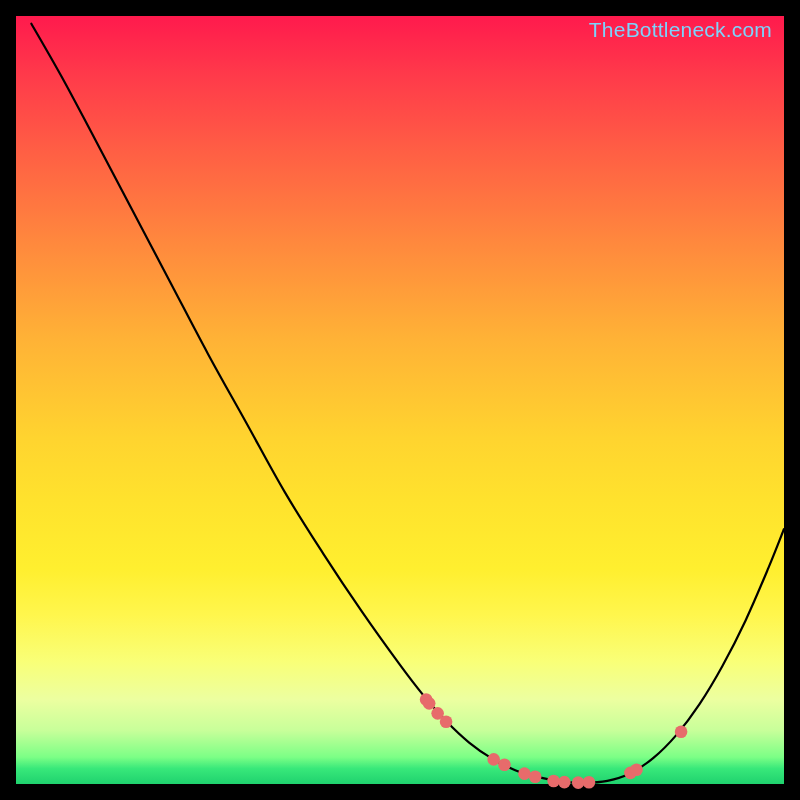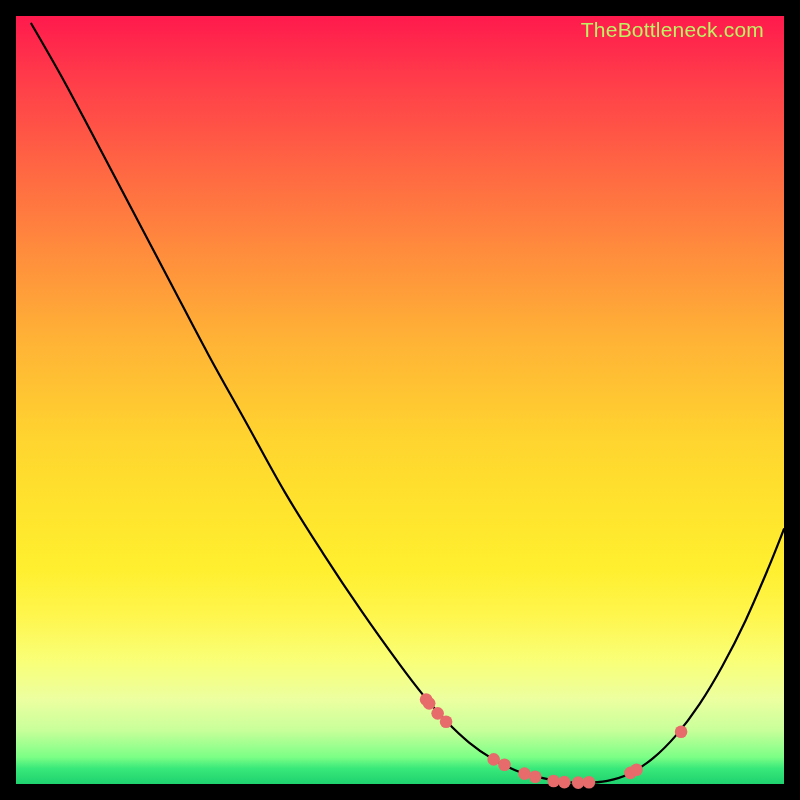--- a/index.html
+++ b/index.html
@@ -48,22 +48,22 @@
       #ecffa0 89%,
       #c8ff9a 93%,
       #7cff86 96.5%,
       #38e87a 98%,
       #1fd26e 100%
     );
   }
   .watermark {
     position: absolute;
     top: 2px;
-    right: 20px;
-    color: #bef264;
+    right: 12px;
+    color: #7dd3fc;
     font-size: 21px;
     font-weight: 500;
     letter-spacing: 0.2px;
     user-select: none;
   }
   svg.curve {
     position: absolute;
     left: 0;
     top: 0;
     width: 768px;

